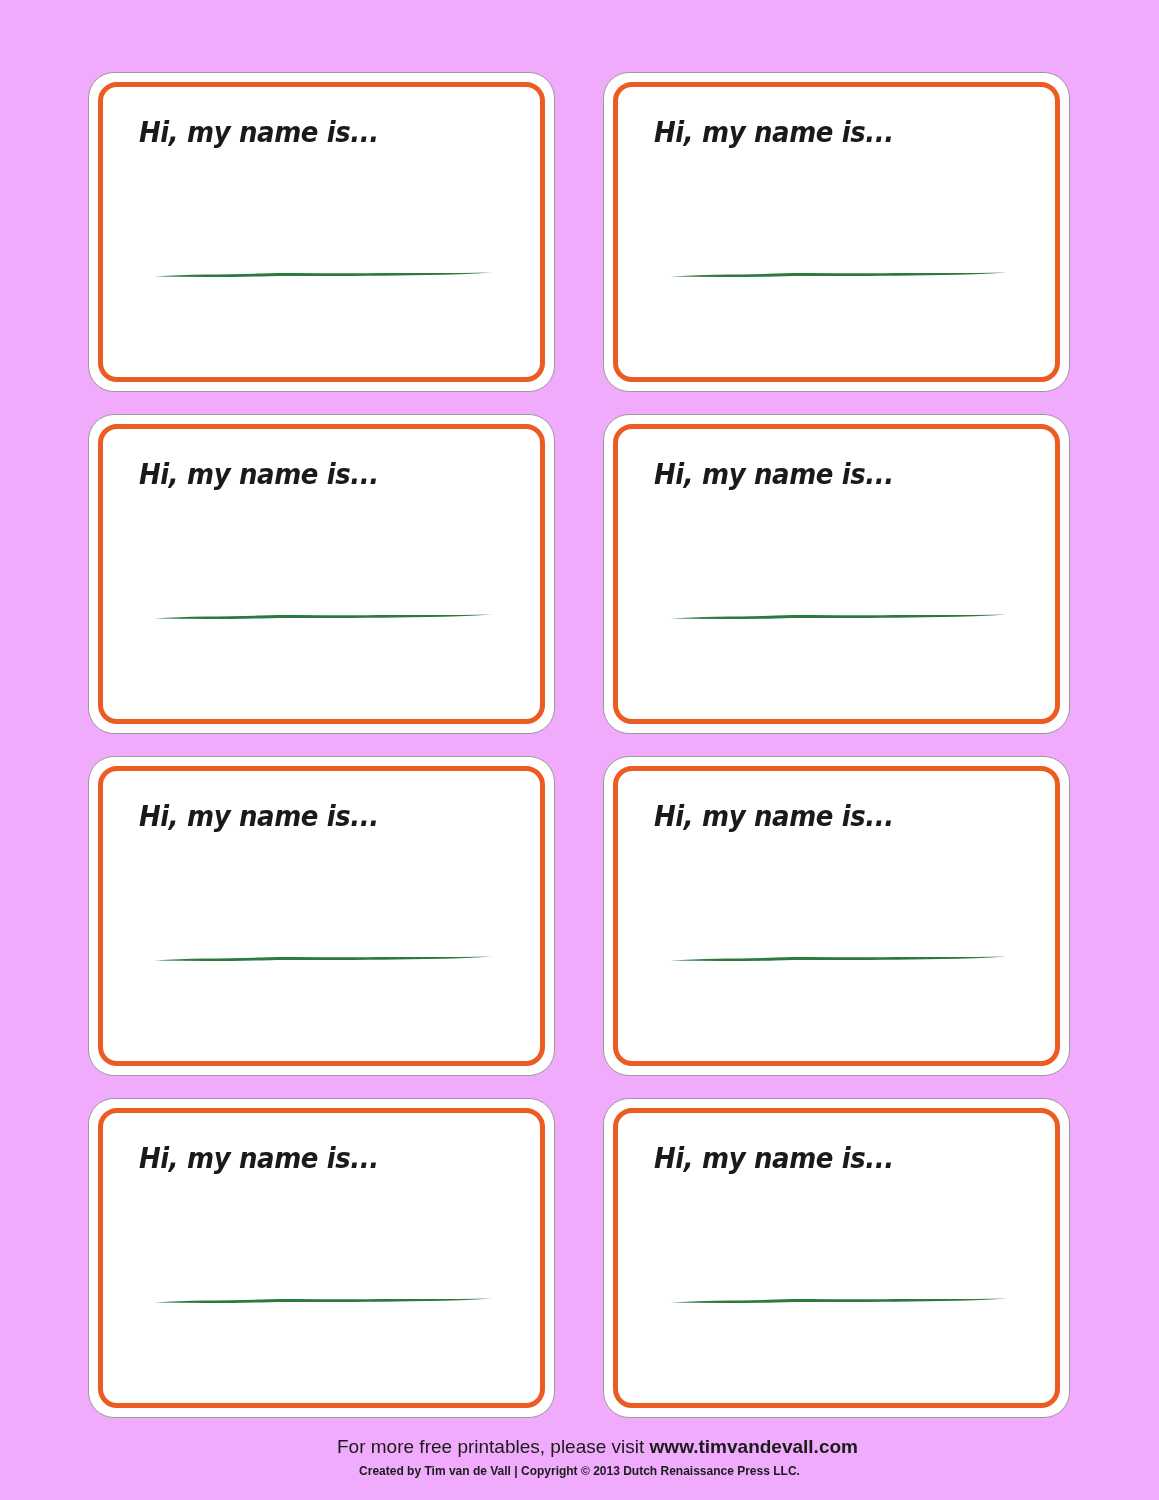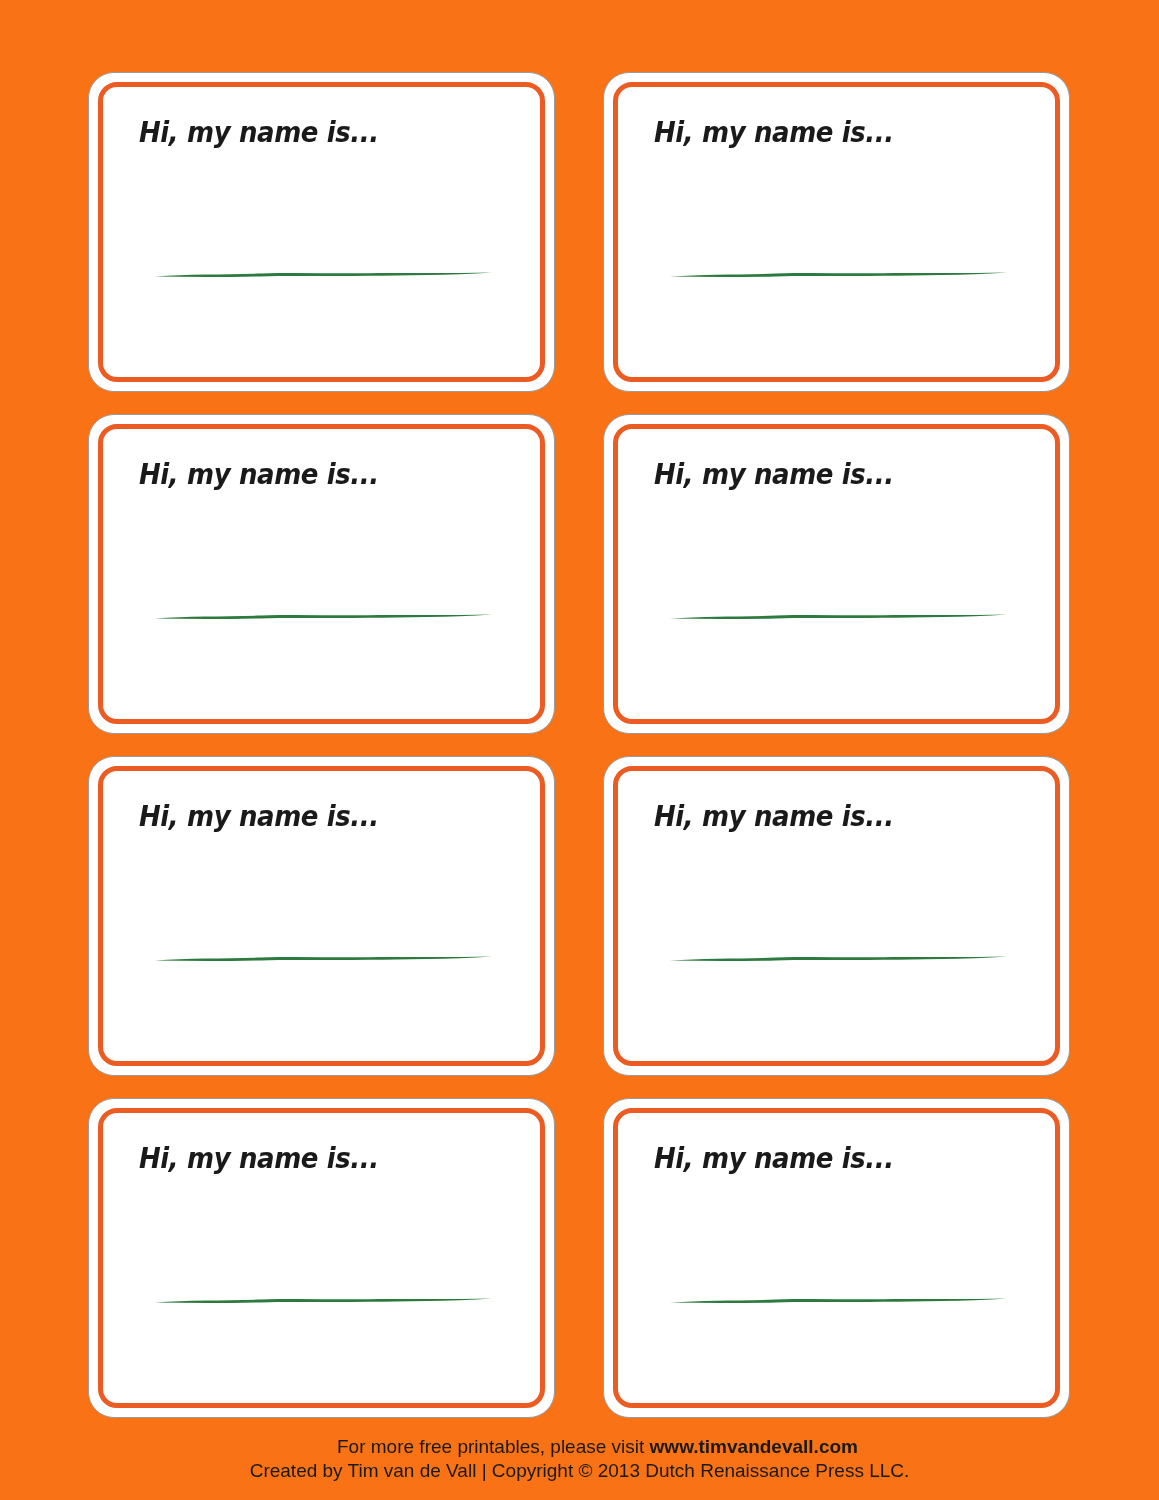--- a/index.html
+++ b/index.html
@@ -14,21 +14,21 @@
     font-family: "Liberation Sans", sans-serif;
     overflow: hidden;
   }
 
   .sheet {
     position: absolute;
     left: 0;
     top: 0;
     width: 1159px;
     height: 1500px;
-    background: #f97316;
+    background: #f0abfc;
   }
 
   .tag-grid {
     position: absolute;
     left: 88px;
     top: 72px;
     width: 982px;
     display: flex;
     flex-wrap: wrap;
     gap: 0px 48px;
@@ -93,23 +93,24 @@
   .footer-line1 {
     font-size: 19px;
     color: #1a1a1a;
     line-height: 26px;
     margin-left: 36px;
   }
   .footer-line1 .site {
     font-weight: bold;
   }
   .footer-line2 {
-    font-size: 19px;
+    font-size: 12px;
     color: #1a1a1a;
     line-height: 22px;
+    font-weight: bold;
   }
 </style>
 </head>
 <body>
 
 <div class="sheet">
 
   <div class="tag-grid">
 
     <div class="tag-outer">

